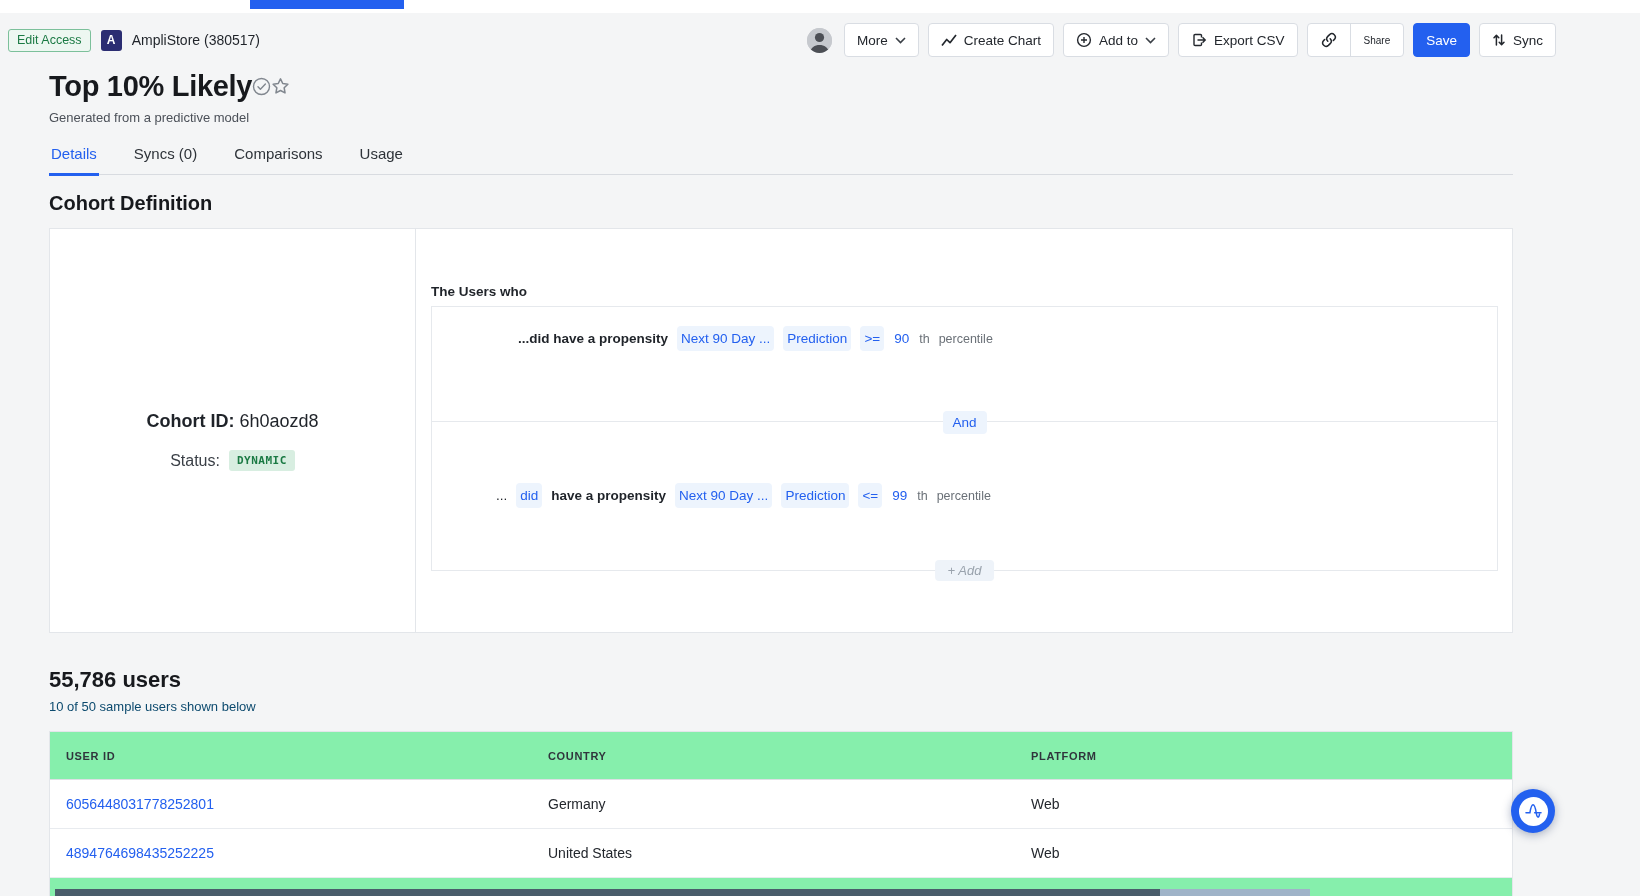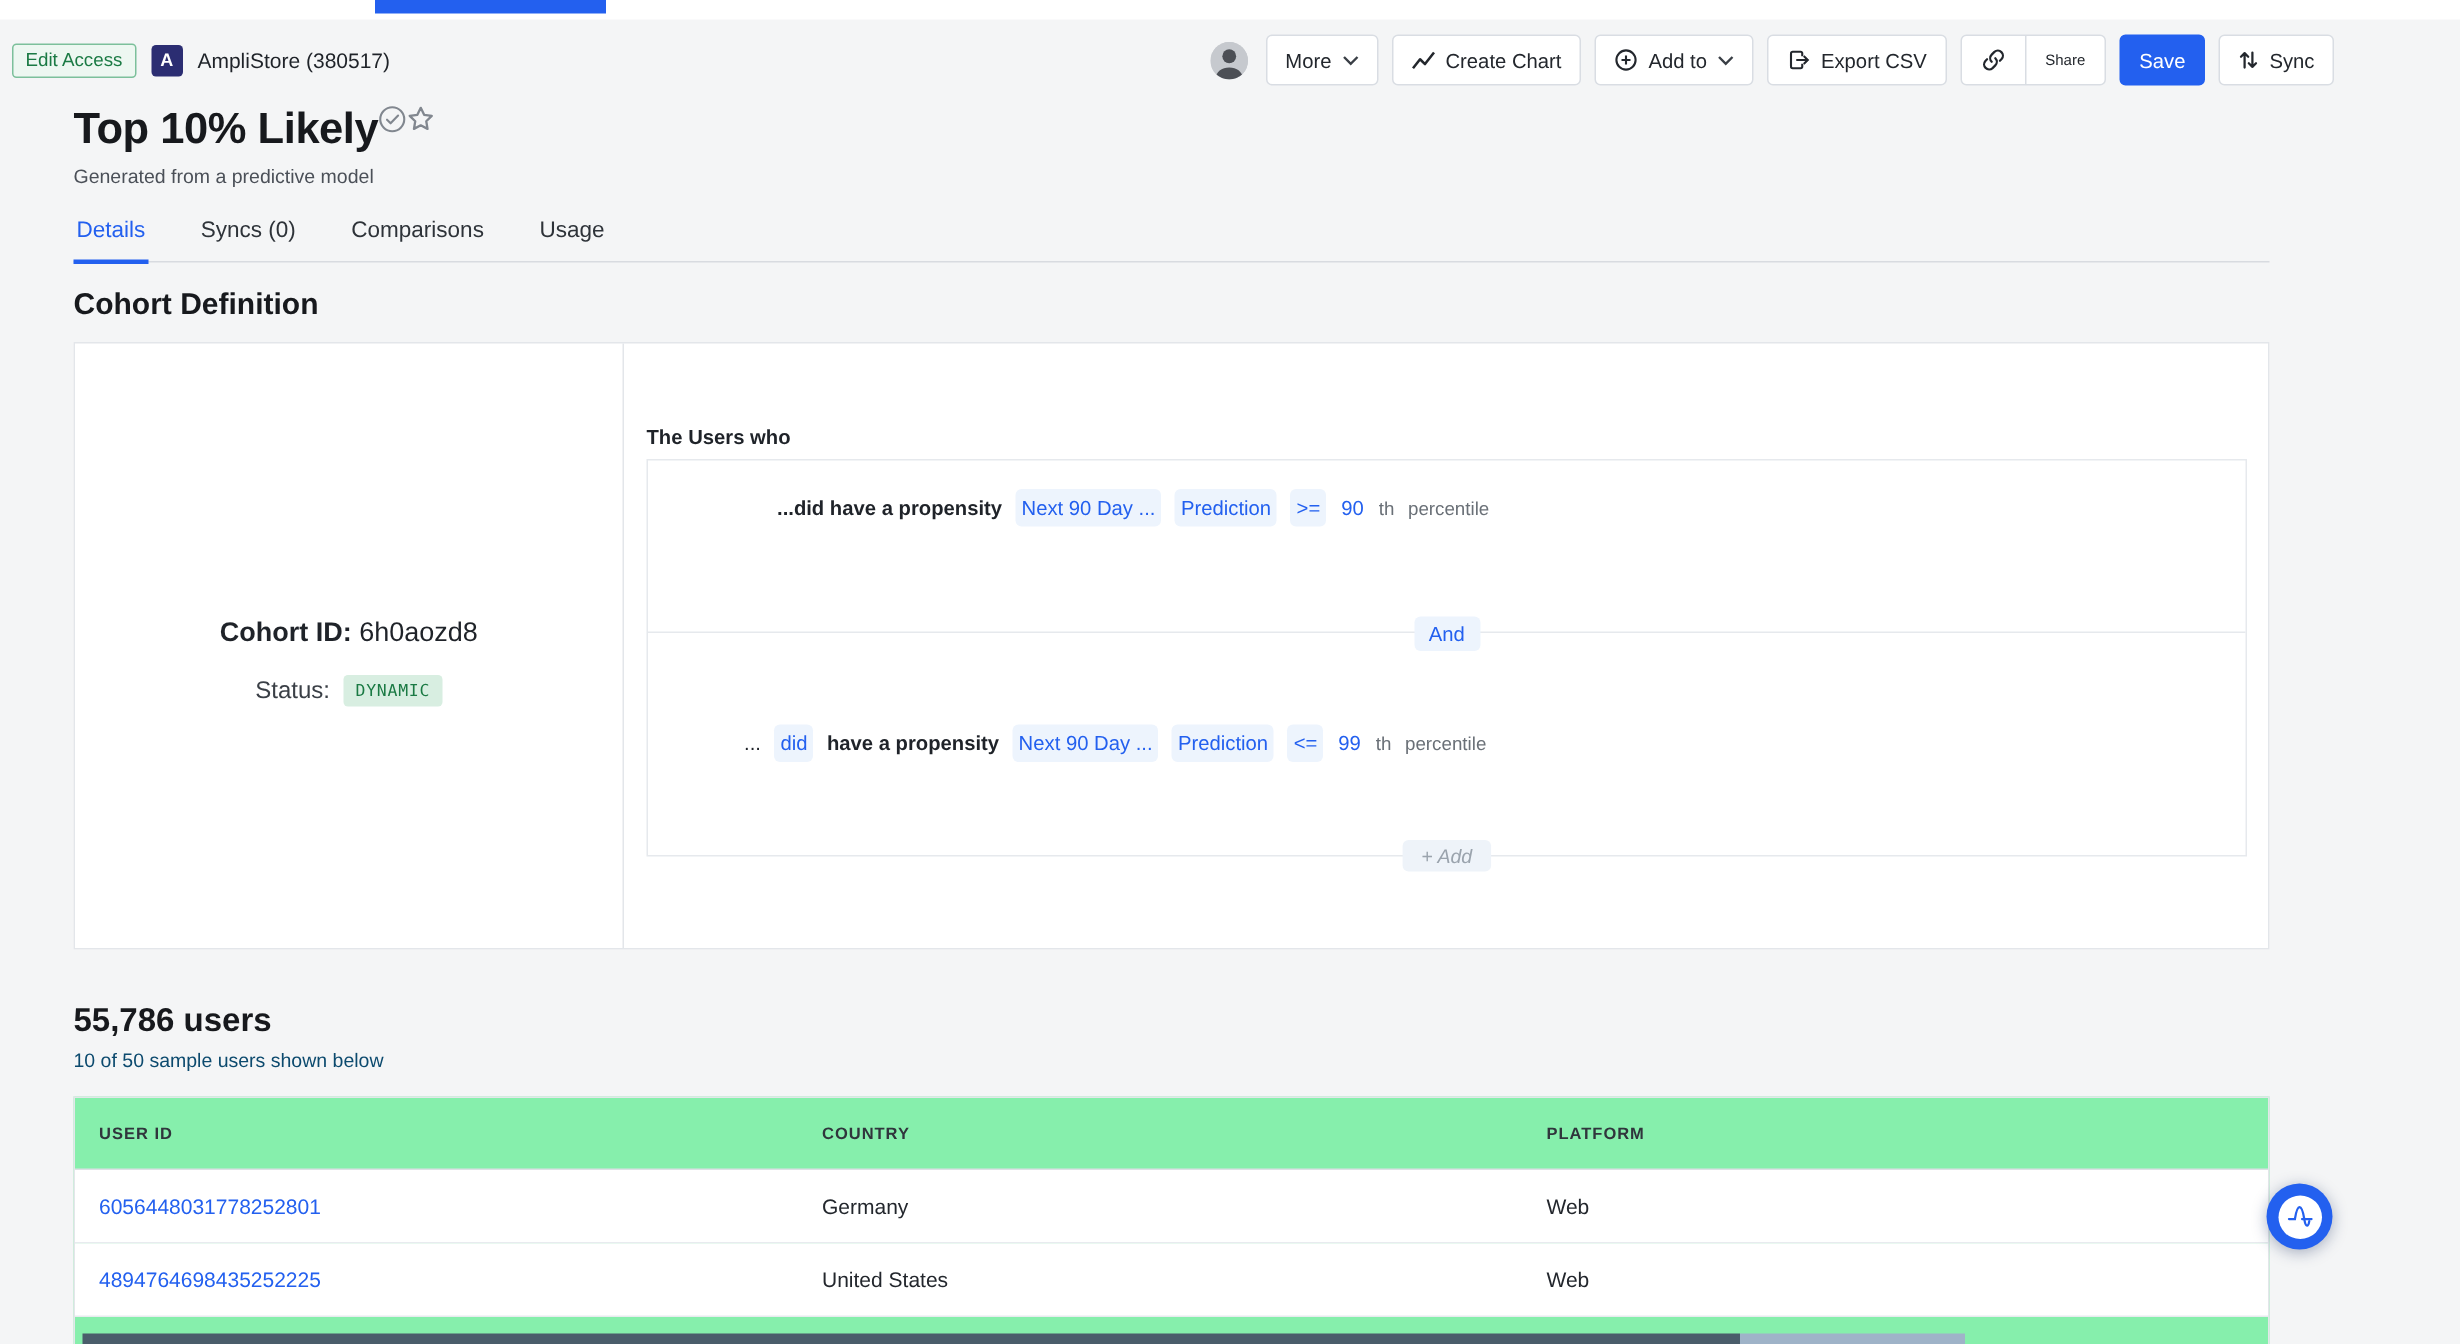--- a/index.html
+++ b/index.html
@@ -20,40 +20,40 @@
   .header-actions { position:absolute; top:23px; right:84px; height:34px; display:flex; align-items:center; gap:9px; }
   .user-avatar { width:25px; height:25px; border-radius:50%; background:#c9ccd1; overflow:hidden; flex:none; margin-right:3px; }
   .btn { display:inline-flex; align-items:center; gap:7px; height:34px; padding:0 12px; background:#fff; border:1px solid #d9dde3; border-radius:4px; font-size:13.5px; color:#23272d; white-space:nowrap; cursor:pointer; }
   .btn svg { flex:none; display:block; }
   .btn-primary { background:#2360ef; border-color:#2360ef; color:#fff; }
   .btn-group { display:flex; height:34px; border:1px solid #d9dde3; border-radius:4px; background:#fff; overflow:hidden; }
   .btn-group .seg { display:flex; align-items:center; padding:0 13px; font-size:10px; color:#23272d; cursor:pointer; }
   .btn-group .seg + .seg { border-left:1px solid #d9dde3; }
 
   
-  .title-row { position:absolute; left:49px; top:70px; display:flex; align-items:flex-start; }
+  .title-row { position:absolute; left:49px; top:70px; display:flex; align-items:center; }
   .page-title { font-size:29px; font-weight:bold; color:#17191d; letter-spacing:-.3px; }
   .title-icon { color:#81878f; display:flex; }
   .subtitle { position:absolute; left:49px; top:110px; font-size:13px; color:#4b5058; }
 
   
   .tabs { position:absolute; left:49px; top:139px; width:1464px; border-bottom:1px solid #d8dbe0; display:flex; gap:33px; }
   .tab { font-size:15px; color:#2e3339; padding:6px 2px 11px; cursor:pointer; border-bottom:3px solid transparent; margin-bottom:-2px; }
   .tab.active { color:#2360ef; border-bottom-color:#2360ef; }
 
   .section-title { position:absolute; left:49px; top:192px; font-size:20px; font-weight:bold; color:#17191d; }
 
   
   .cohort-card { position:absolute; left:49px; top:228px; width:1464px; height:405px; background:#fff; border:1px solid #e3e6ea; }
   .cohort-left { position:absolute; left:0; top:0; width:366px; height:100%; border-right:1px solid #e3e6ea; }
   .cohort-meta { position:absolute; top:182px; width:100%; text-align:center; }
   .cohort-id-line { font-size:18px; color:#1f2329; }
   .cohort-id-line b { font-weight:bold; }
   .status-line { margin-top:18px; font-size:16px; color:#3a3f46; display:flex; justify-content:center; align-items:center; gap:9px; }
-  .status-badge { font-family:"DejaVu Sans Mono", monospace; font-size:11px; font-weight:normal; letter-spacing:.5px; color:#1b7a44; background:#d8eee1; border-radius:3px; padding:4px 8px; }
+  .status-badge { font-family:"DejaVu Sans Mono", monospace; font-size:11px; font-weight:bold; letter-spacing:.5px; color:#1b7a44; background:#d8eee1; border-radius:3px; padding:4px 8px; }
 
   .users-who { position:absolute; left:381px; top:55px; font-size:13.5px; font-weight:bold; color:#1f2329; }
   .cond-box { position:absolute; left:381px; top:77px; width:1067px; height:265px; border:1px solid #e6e9ed; }
   .cond-top { position:absolute; left:0; top:0; width:100%; height:115px; border-bottom:1px solid #e6e9ed; }
   .cond-bottom { position:absolute; left:0; top:115px; width:100%; height:150px; }
   .cond-row { position:absolute; display:flex; align-items:center; gap:9px; white-space:nowrap; }
   .row-1 { left:86px; top:19px; }
   .row-2 { left:64px; top:61px; }
   .tok { display:inline-block; }
   .tok-bold { font-weight:bold; font-size:13.5px; color:#1f2329; }

